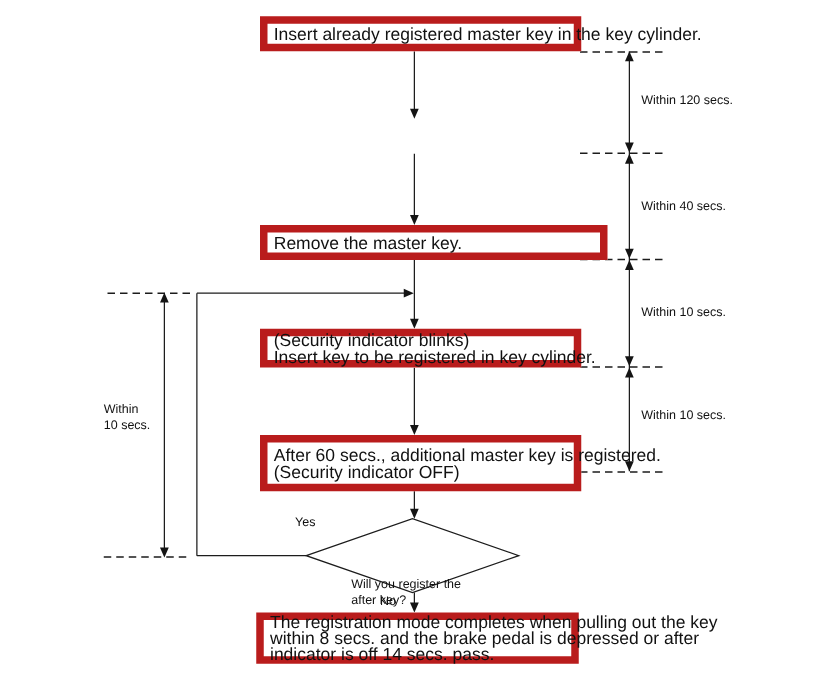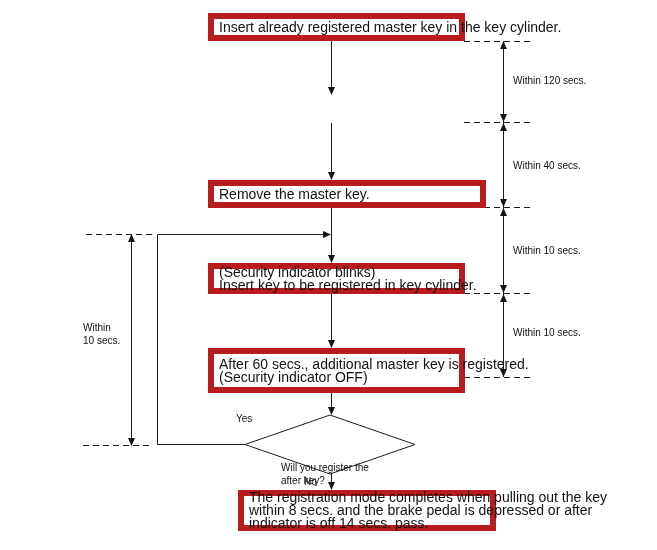--- a/index.html
+++ b/index.html
@@ -21,21 +21,21 @@
     padding:2px 5px;
     font-size:14px;line-height:13px;
     color:#111;
   }
   .box span{display:block;white-space:nowrap;}
   #step1{left:208px;top:13px;width:257px;height:28px;}
   #step2{left:208px;top:95px;width:257px;height:28px;}
   #step3{left:208px;top:180px;width:278px;height:28px;}
   #step4{left:208px;top:263px;width:257px;height:31px;}
   #step5{left:208px;top:348px;width:257px;height:45px;}
-  #step6{left:205px;top:490px;width:258px;height:41px;margin-left:33px;}
+  #step6{left:205px;top:490px;width:258px;height:41px;}
   .floating-label{
     position:absolute;
     font-size:10px;line-height:13px;color:#111;white-space:nowrap;
   }
   #decision-text{left:281px;top:429px;width:120px;margin-top:32px;}
   #yes-label{left:236px;top:412px;}
   #no-label{left:304px;top:475px;}
   #timing-right-0{left:513px;top:74px;}
   #timing-right-1{left:513px;top:159px;}
   #timing-right-2{left:513px;top:244px;}

